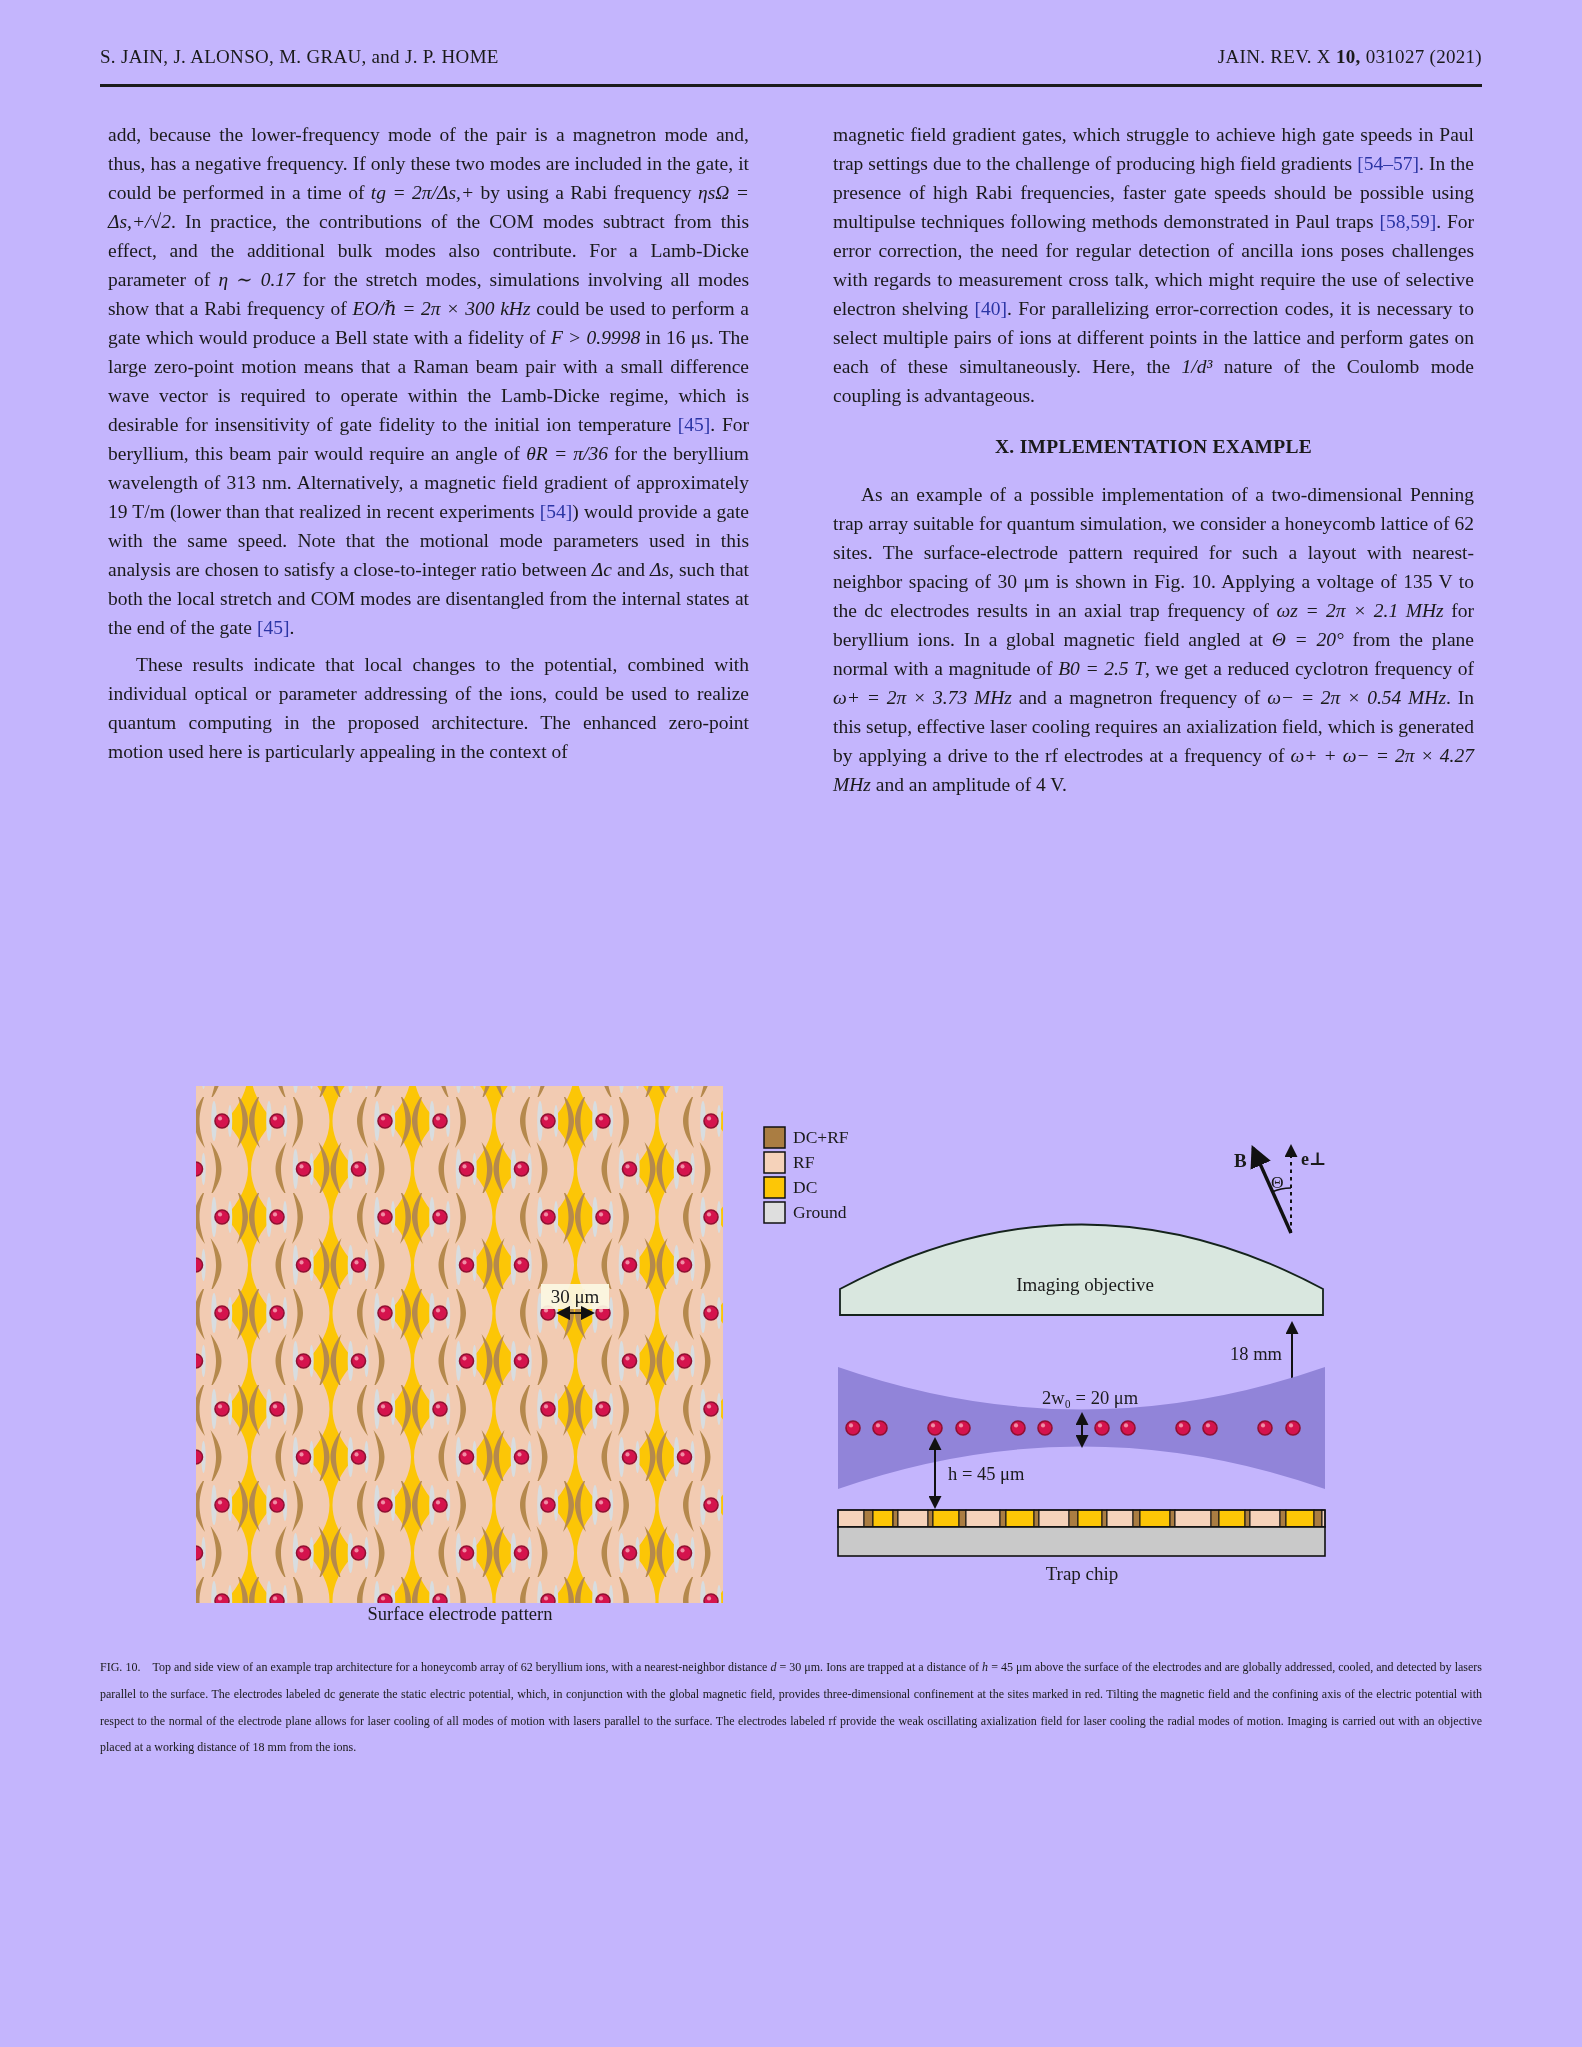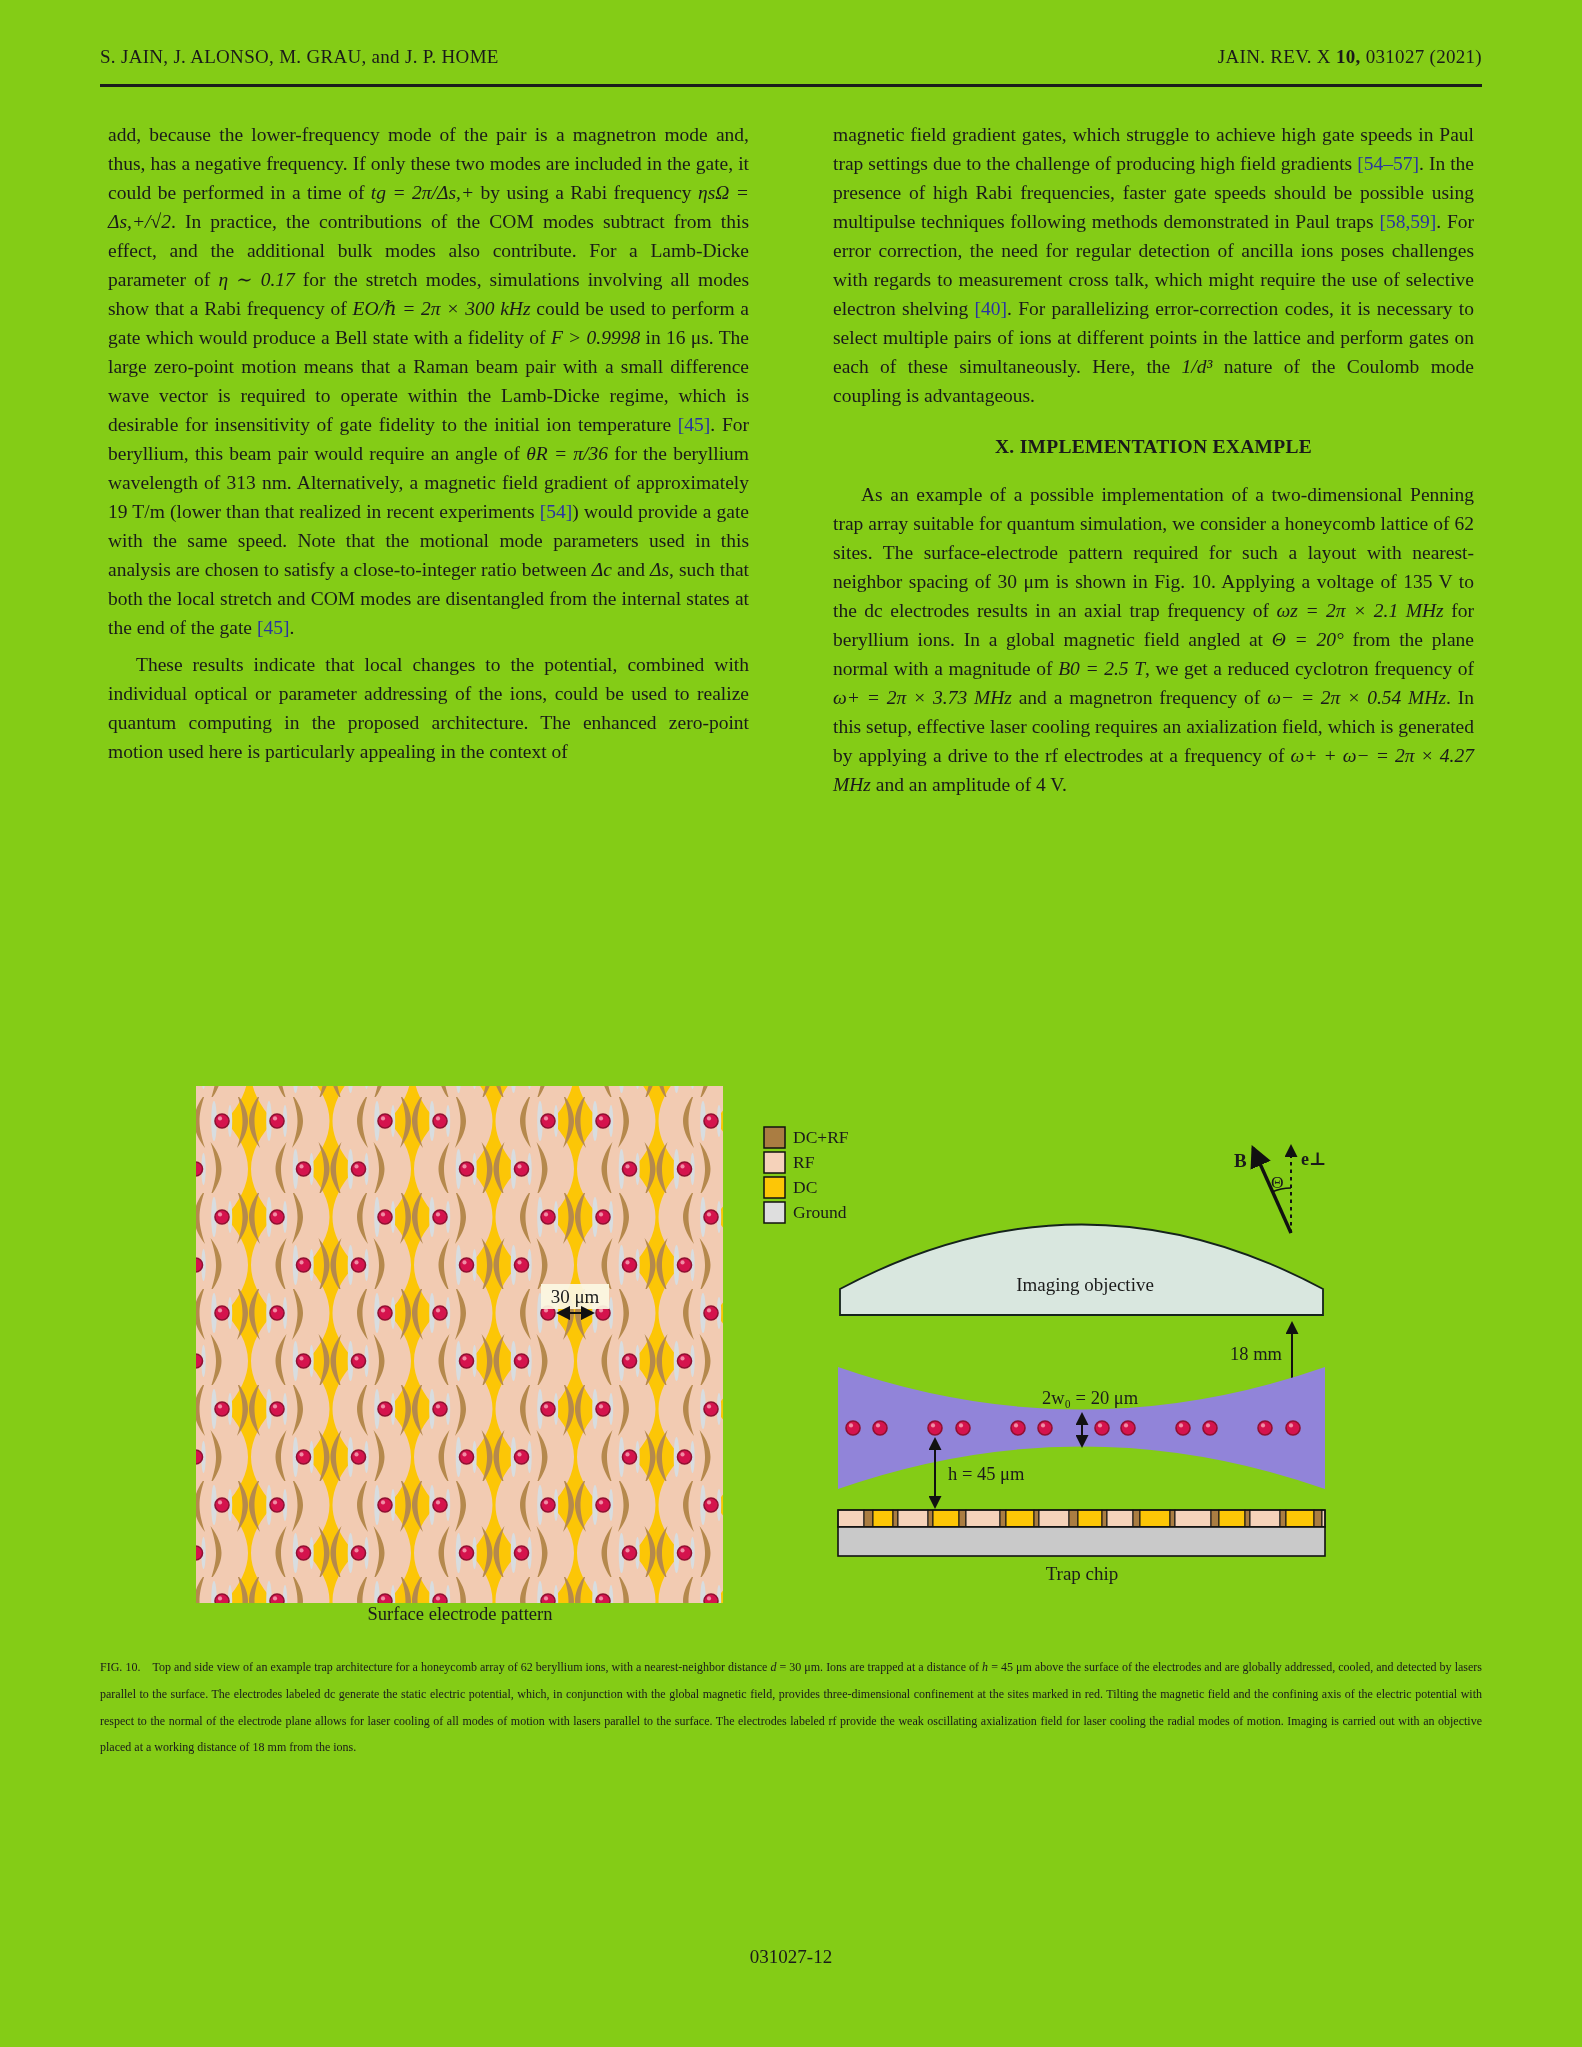--- a/index.html
+++ b/index.html
@@ -1,16 +1,16 @@
 <!DOCTYPE html>
 <html><head>
 <meta charset="utf-8">
 <style>
   html,body{margin:0;padding:0;background:#e8e8e8;}
-  .page{position:relative;width:1582px;height:2047px;background:#84cc16;margin:0 auto;
+  .page{position:relative;width:1582px;height:2047px;background:#c4b5fd;margin:0 auto;
         font-family:"Liberation Serif","DejaVu Serif",serif;color:#1a1a1a;overflow:hidden;}
   .hdr{position:absolute;top:46px;font-size:19px;letter-spacing:.3px;white-space:nowrap;}
   .hdr-left{left:100px;}
   .hdr-right{right:100px;}
   .hdr b{font-weight:bold;}
   .rule{position:absolute;left:100px;top:84px;width:1382px;height:3px;background:#1c1c1c;}
   .col{position:absolute;top:112px;width:657px;font-size:19.5px;line-height:29px;text-align:justify;}
   .col-left{left:100px;}
   .col-right{left:825px;}
   .col p{margin:8px;}
@@ -216,15 +216,14 @@
         <rect x="838" y="1510" width="487" height="17" fill="none" stroke="#111" stroke-width="1.6"></rect>
         <rect x="838" y="1527" width="487" height="29" fill="#c9c9c9" stroke="#111" stroke-width="1.6"></rect>
         <text x="1082" y="1580" font-size="19" text-anchor="middle">Trap chip</text>
       </g>
     </g>
   </svg>
   </div>
 
   <div class="caption"><span>FIG. 10.  Top and side view of an example trap architecture for a honeycomb array of 62 beryllium ions, with a nearest-neighbor distance </span><span class="i">d</span><span> = 30 μm. Ions are trapped at a distance of </span><span class="i">h</span><span> = 45 μm above the surface of the electrodes and are globally addressed, cooled, and detected by lasers parallel to the surface. The electrodes labeled dc generate the static electric potential, which, in conjunction with the global magnetic field, provides three-dimensional confinement at the sites marked in red. Tilting the magnetic field and the confining axis of the electric potential with respect to the normal of the electrode plane allows for laser cooling of all modes of motion with lasers parallel to the surface. The electrodes labeled rf provide the weak oscillating axialization field for laser cooling the radial modes of motion. Imaging is carried out with an objective placed at a working distance of 18 mm from the ions.</span></div>
 
-  <div class="footer">031027-12</div>
 
 </div>
 
 </body></html>

